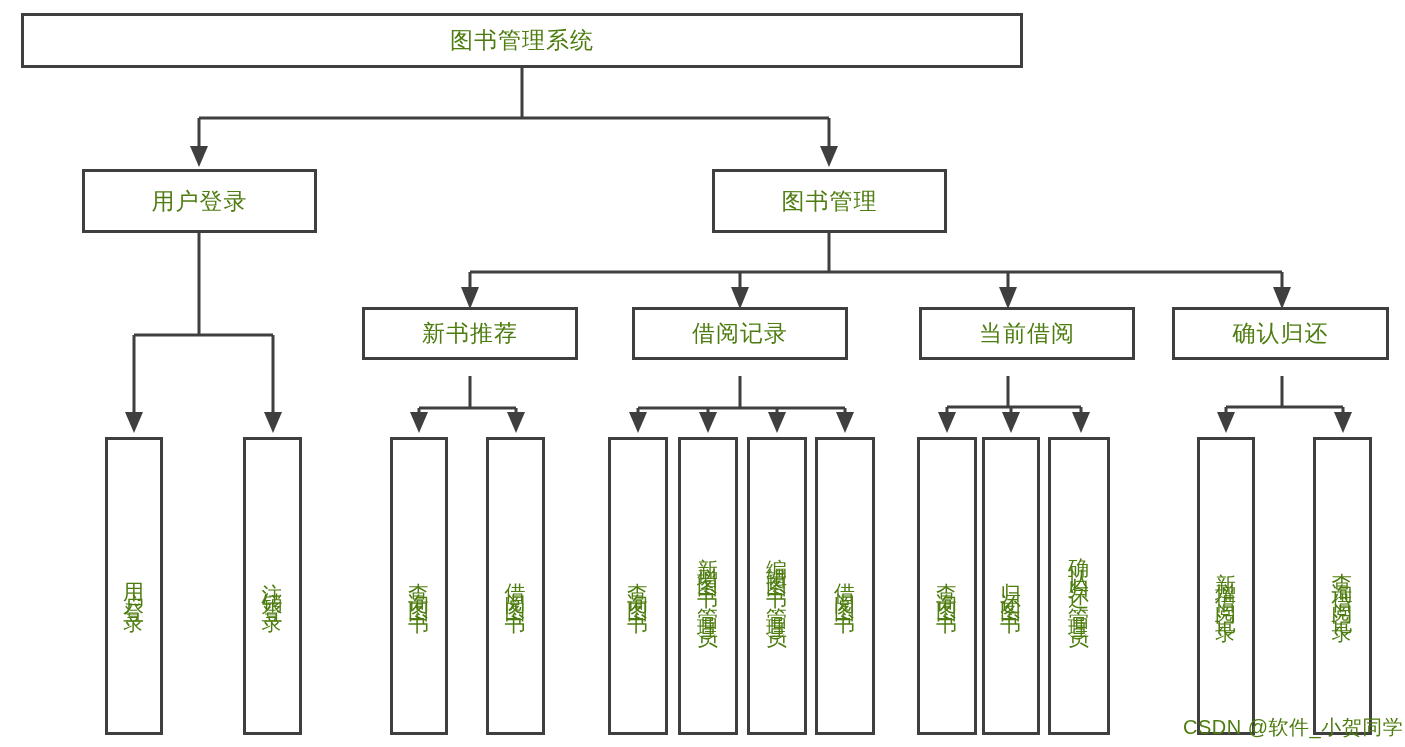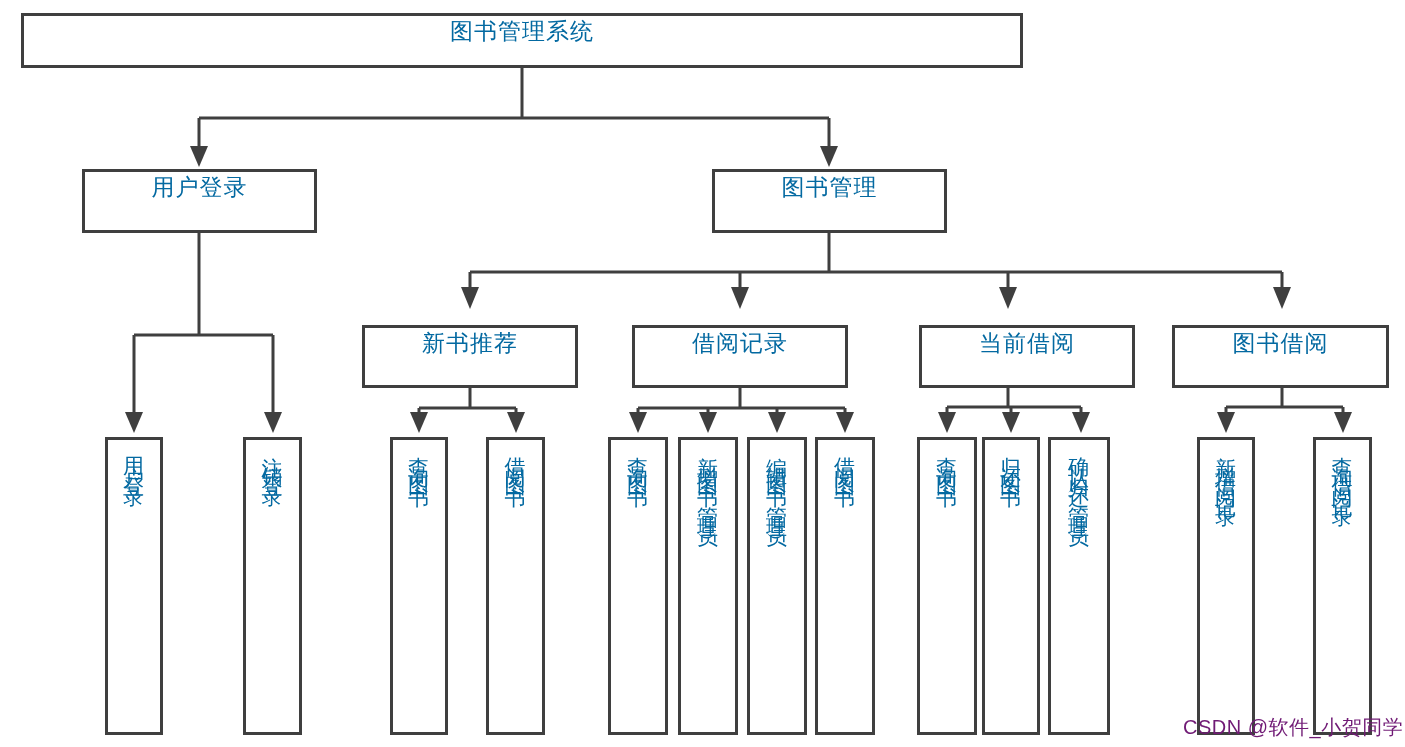--- a/index.html
+++ b/index.html
@@ -16,42 +16,42 @@
     position: absolute;
     left: 0; top: 0;
     width: 1405px; height: 747px;
     z-index: 1;
   }
   .node {
     position: absolute;
     background: #ffffff;
     border: 3px solid #3f3f3f;
     display: flex;
-    align-items: flex-start;
+    align-items: center;
     justify-content: center;
     z-index: 2;
-    color: #0369a1;
+    color: #4d7c0f;
   }
   .hbox .label {
     font-size: 23px;
     letter-spacing: 1px;
     white-space: nowrap;
   }
   .vbox .label {
     writing-mode: vertical-rl;
     text-orientation: mixed;
     font-size: 21px;
     line-height: 1;
     letter-spacing: 10px;
     white-space: nowrap;
   }
   
   .leaf { top: 437px; height: 298px; }
   .l2   { top: 169px; height: 64px; width: 235px; }
-  .l3   { top: 325px; height: 63px; }
+  .l3   { top: 307px; height: 53px; }
   
   #n-root   { left: 21px;  top: 13px; width: 1002px; height: 55px; }
   #n-login  { left: 82px;  }
   #n-mgmt   { left: 712px; font-family: Liberation Serif, serif; }
   #n-rec    { left: 362px; width: 216px; }
   #n-borrow { left: 632px; width: 216px; }
   #n-cur    { left: 899px; width: 216px; margin-left: 20px; }
   #n-hist   { left: 1172px; width: 217px; }
   #f1  { left: 105px;  width: 58px; }
   #f2  { left: 243px;  width: 59px; }
@@ -65,21 +65,21 @@
   #f10 { left: 982px;  width: 58px; }
   #f11 { left: 1048px; width: 62px; }
   #f12 { left: 1197px; width: 58px; }
   #f13 { left: 1313px; width: 59px; }
   .watermark {
     position: absolute;
     left: 1183px;
     top: 714px;
     z-index: 5;
     font-size: 20px;
-    color: #701a75;
+    color: #4d7c0f;
     letter-spacing: 0.5px;
     white-space: nowrap;
   }
 </style>
 </head>
 <body>
 
 <div id="stage">
 
   <svg class="connectors" viewBox="0 0 1405 747" xmlns="http://www.w3.org/2000/svg">
@@ -139,21 +139,21 @@
   <div id="n-rec" class="node hbox l3">
     <span class="label">新书推荐</span>
   </div>
   <div id="n-borrow" class="node hbox l3">
     <span class="label">借阅记录</span>
   </div>
   <div id="n-cur" class="node hbox l3">
     <span class="label">当前借阅</span>
   </div>
   <div id="n-hist" class="node hbox l3">
-    <span class="label">图书借阅</span>
+    <span class="label">确认归还</span>
   </div>
 
   <div id="f1" class="node vbox leaf">
     <span class="label">用户登录</span>
   </div>
   <div id="f2" class="node vbox leaf">
     <span class="label">注销登录</span>
   </div>
   <div id="f3" class="node vbox leaf">
     <span class="label">查询图书</span>

